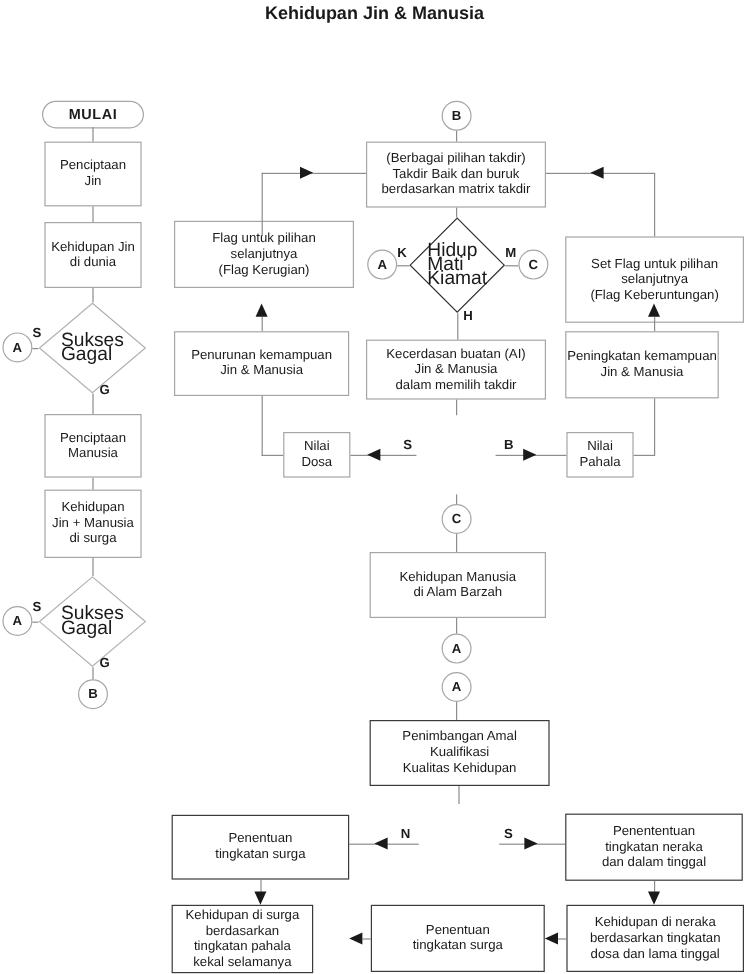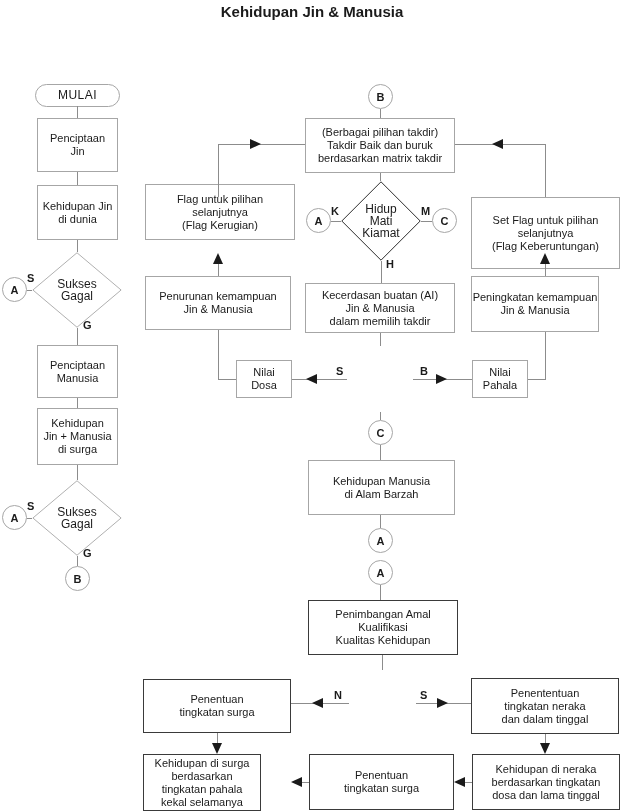--- a/index.html
+++ b/index.html
@@ -4,31 +4,31 @@
 <style>
   html,body{margin:0;padding:0;background:#fff}
   #canvas{position:relative;width:624px;height:812px;background:#fff;
     font-family:"Liberation Sans","DejaVu Sans",sans-serif;color:#1a1a1a;overflow:hidden}
   .title{position:absolute;left:0;top:3px;width:624px;text-align:center;
     font-size:15px;font-weight:bold}
   .box{position:absolute;border:1px solid #a6a6a6;background:#fff;display:flex;
     align-items:center;justify-content:center;text-align:center;font-size:11px;
     line-height:13px;white-space:pre-line;box-sizing:border-box}
   .box.dark{border-color:#3a3a3a}
-  .stadium{border-radius:12px;font-weight:normal;font-size:12px;letter-spacing:.5px}
+  .stadium{border-radius:12px;font-weight:bold;font-size:12px;letter-spacing:.5px}
   .circle{position:absolute;width:25px;height:25px;border:1px solid #a6a6a6;
     border-radius:50%;background:#fff;display:flex;align-items:center;
     justify-content:center;font-size:11px;font-weight:bold;box-sizing:border-box}
   .diamond{position:absolute}
   .diamond svg{position:absolute;left:0;top:0;width:100%;height:100%;overflow:visible}
   .diamond polygon{fill:#fff;stroke-width:1px;vector-effect:non-scaling-stroke}
   .diamond.light polygon{stroke:#b0b0b0}
   .diamond.dark polygon{stroke:#2e2e2e}
   .dlabel{position:absolute;left:0;top:0;width:100%;height:100%;display:flex;
-    align-items:center;justify-content:center;text-align:center;font-size:12px;
+    align-items:center;justify-content:center;font-size:16px;
     line-height:12px;white-space:pre-line}
   .ln{position:absolute;background:#8c8c8c}
   .lnh{height:1px}
   .lnv{width:1px}
   .ar{position:absolute;width:0;height:0;border-style:solid}
   .ar-r{border-width:5px 0 5px 11px;border-color:transparent transparent transparent #1a1a1a}
   .ar-l{border-width:5px 11px 5px 0;border-color:transparent #1a1a1a transparent transparent}
   .ar-u{border-width:0 5px 11px 5px;border-color:transparent transparent #1a1a1a transparent}
   .ar-d{border-width:11px 5px 0 5px;border-color:#1a1a1a transparent transparent transparent}
   .blabel{position:absolute;font-size:11px;font-weight:bold}

